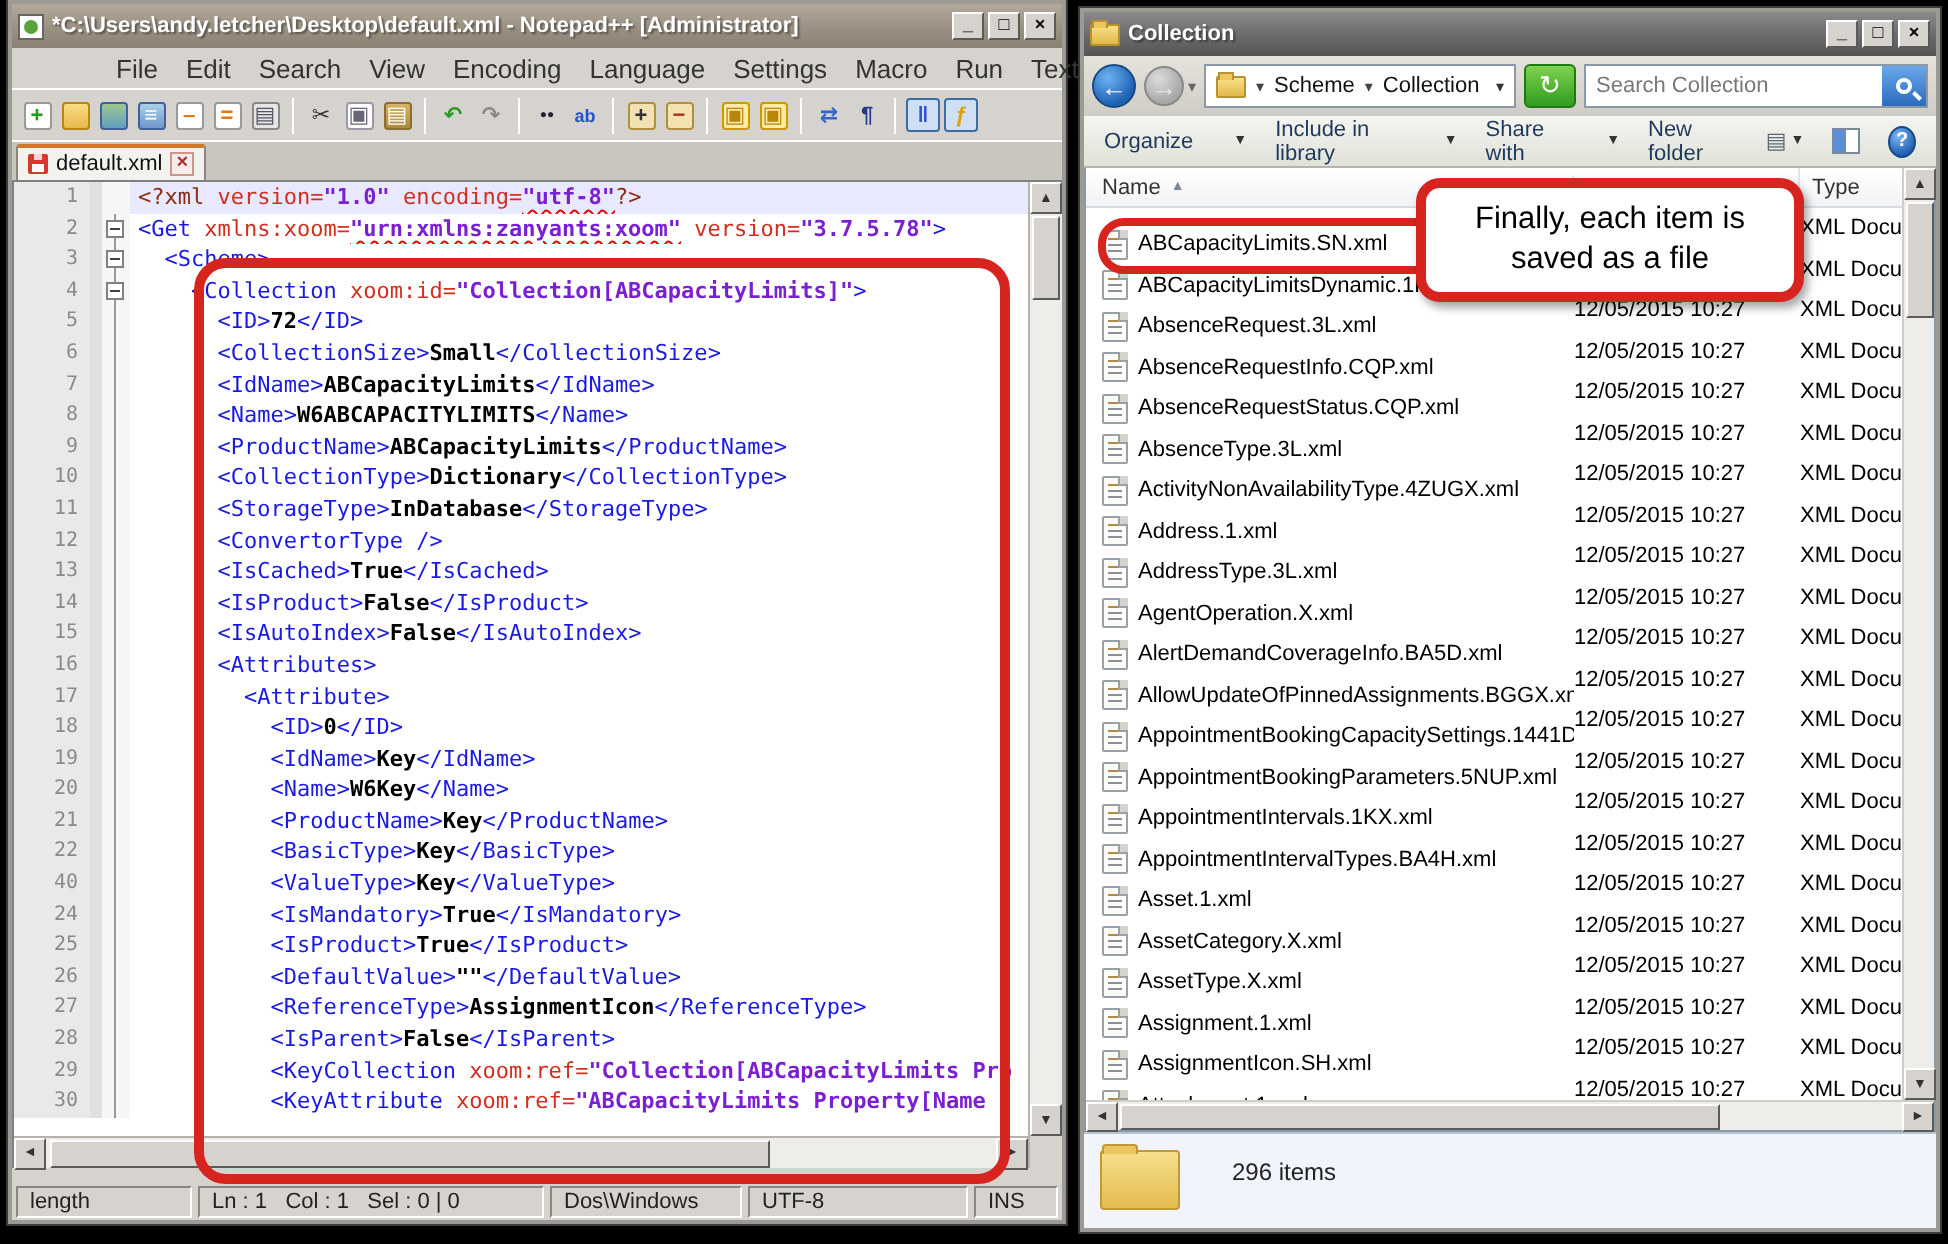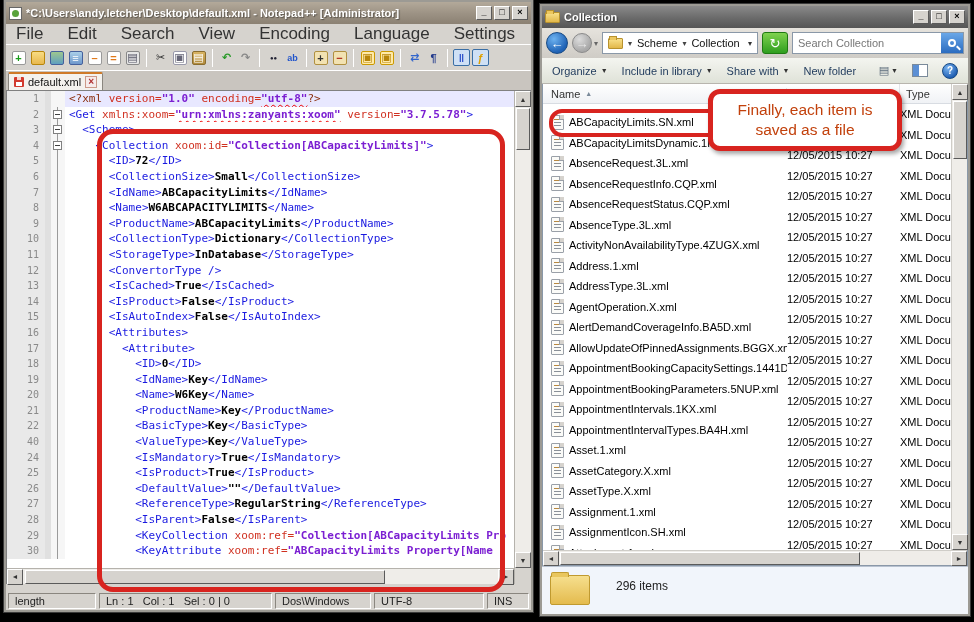--- a/index.html
+++ b/index.html
@@ -14,22 +14,22 @@
               color:#fff; font-size:11px; font-weight:bold; flex:0 0 auto;
               text-shadow:1px 1px 1px rgba(0,0,0,.4); white-space:nowrap; overflow:hidden; }
   .tb-npp { background:linear-gradient(180deg,#b3a99a 0%,#9b9183 55%,#8b8173 100%); }
   .tb-exp { background:linear-gradient(180deg,#8a8a8a 0%,#6a6a6a 55%,#555 100%); }
   .winbtns { margin-left:auto; display:flex; gap:2px; }
   .wbtn { width:16px; height:14px; background:#d6d3ce; border:1px solid;
           border-color:#fff #5a5a5a #5a5a5a #fff; font-size:9px; line-height:11px;
           text-align:center; color:#000; font-weight:bold; text-shadow:none; }
 
   
-  .menubar { height:20px; display:flex; align-items:center; font-size:17px; color:#333;
-             padding:0 4px; gap:12px; flex:0 0 auto; }
+  .menubar { height:20px; display:flex; align-items:center; font-size:13px; color:#333;
+             padding:0 4px; gap:2px; flex:0 0 auto;margin-left:42px; }
   .menu-item { padding:2px 6px; }
   .menu-x { margin-left:auto; color:#555; font-weight:bold; padding:0 6px; }
   .toolbar { height:26px; display:flex; align-items:center; padding:0 4px; gap:2px;
              border-top:1px solid #fff; flex:0 0 auto; }
   .tsep { width:1px; height:18px; background:#a9a49c; border-right:1px solid #fff; margin:0 3px; }
   .tico { width:17px; height:17px; display:flex; align-items:center; justify-content:center;
           font-size:11px; font-weight:bold; border-radius:2px; }
   .tico .bx { width:14px; height:14px; border-radius:2px; display:flex; align-items:center;
               justify-content:center; }
   .pressed { background:#cfe0f5; border:1px solid #3a6ea5; }
@@ -98,21 +98,21 @@
   .searchTxt { flex:1; padding:0 5px; font-size:11px; color:#777; white-space:nowrap; overflow:hidden; }
   .magBtn { width:22px; height:20px; background:linear-gradient(180deg,#6aa7e8,#2b6cc0);
             display:flex; align-items:center; justify-content:center; }
   .mag { width:8px; height:8px; border:2px solid #fff; border-radius:50%; position:relative; }
   .mag:after { content:""; position:absolute; left:6px; top:6px; width:5px; height:2px;
                background:#fff; transform:rotate(45deg); }
 
   .cmdBar { height:26px; display:flex; align-items:center; gap:14px; padding:0 10px;
             background:linear-gradient(180deg,#f4f5f0,#dfe2d8); border-bottom:1px solid #b8b5ae;
             font-size:11px; color:#1e395b; flex:0 0 auto; }
-  .cmd { display:flex; align-items:center; gap:4px; }
+  .cmd { display:flex; align-items:center; gap:20px; }
   .dd { font-size:7px; color:#333; }
   .viewsIc { color:#5a6a7a; font-size:11px; display:flex; align-items:center; gap:2px; }
   .paneIc { width:16px; height:13px; border:1px solid #7a8a9a; background:#fff; position:relative; }
   .paneIc:before { content:""; position:absolute; left:0; top:0; bottom:0; width:6px; background:#5b8fd4; }
   .helpIc { width:16px; height:16px; border-radius:50%; color:#fff; font-size:10px; font-weight:bold;
             background:radial-gradient(circle at 35% 30%,#7cb6f2,#1d5cb0 75%); border:1px solid #174a85;
             display:flex; align-items:center; justify-content:center; }
 
   .listArea { flex:1; background:#fff; position:relative; min-height:0; border:1px solid #8a98a8;
               border-top:none; margin:0; display:flex; flex-direction:column; }
@@ -149,21 +149,21 @@
   .itemsCount { font-size:12px; color:#222; margin-top:6px; }
   .folder-ic { width:15px; height:11px; background:linear-gradient(180deg,#f8e08a,#e2b84a);
                border:1px solid #b8922e; border-radius:1px; position:relative; flex:0 0 15px; }
   .folder-ic:before { content:""; position:absolute; left:0; top:-3px; width:6px; height:3px;
                       background:#ecc75e; border:1px solid #b8922e; border-bottom:none; }
 
   
   .ann { position:absolute; border:5px solid #d8241f; border-radius:16px; pointer-events:none; }
   .callout { position:absolute; background:#fff; border:5px solid #d8241f; border-radius:12px;
              display:flex; align-items:center; justify-content:center; text-align:center;
-             font-size:15.5px; color:#c2410c; padding:4px 10px; line-height:1.3;
+             font-size:15.5px; color:#000000; padding:4px 10px; line-height:1.3;
              box-shadow:2px 3px 4px rgba(0,0,0,.35); }
 </style>
 </head>
 <body>
 
 <div id="stage">
 
   <div class="win" style="left:4px; top:0; width:529px; height:612px;">
     <div class="titlebar tb-npp">
       <span style="width:13px;height:13px;background:#fff;border:1px solid #666;position:relative;flex:0 0 13px;">
@@ -300,21 +300,21 @@
             <div class="cline"><span class="lnum">17</span><span class="bmark"></span><span class="fold"><span class="vl"></span></span><span class="ctext"><span class="txt">        </span><span class="tag">&lt;Attribute</span><span class="tag">&gt;</span></span></div>
             <div class="cline"><span class="lnum">18</span><span class="bmark"></span><span class="fold"><span class="vl"></span></span><span class="ctext"><span class="txt">          </span><span class="tag">&lt;ID</span><span class="tag">&gt;</span><span class="txt">0</span><span class="tag">&lt;/ID</span><span class="tag">&gt;</span></span></div>
             <div class="cline"><span class="lnum">19</span><span class="bmark"></span><span class="fold"><span class="vl"></span></span><span class="ctext"><span class="txt">          </span><span class="tag">&lt;IdName</span><span class="tag">&gt;</span><span class="txt">Key</span><span class="tag">&lt;/IdName</span><span class="tag">&gt;</span></span></div>
             <div class="cline"><span class="lnum">20</span><span class="bmark"></span><span class="fold"><span class="vl"></span></span><span class="ctext"><span class="txt">          </span><span class="tag">&lt;Name</span><span class="tag">&gt;</span><span class="txt">W6Key</span><span class="tag">&lt;/Name</span><span class="tag">&gt;</span></span></div>
             <div class="cline"><span class="lnum">21</span><span class="bmark"></span><span class="fold"><span class="vl"></span></span><span class="ctext"><span class="txt">          </span><span class="tag">&lt;ProductName</span><span class="tag">&gt;</span><span class="txt">Key</span><span class="tag">&lt;/ProductName</span><span class="tag">&gt;</span></span></div>
             <div class="cline"><span class="lnum">22</span><span class="bmark"></span><span class="fold"><span class="vl"></span></span><span class="ctext"><span class="txt">          </span><span class="tag">&lt;BasicType</span><span class="tag">&gt;</span><span class="txt">Key</span><span class="tag">&lt;/BasicType</span><span class="tag">&gt;</span></span></div>
             <div class="cline"><span class="lnum">40</span><span class="bmark"></span><span class="fold"><span class="vl"></span></span><span class="ctext"><span class="txt">          </span><span class="tag">&lt;ValueType</span><span class="tag">&gt;</span><span class="txt">Key</span><span class="tag">&lt;/ValueType</span><span class="tag">&gt;</span></span></div>
             <div class="cline"><span class="lnum">24</span><span class="bmark"></span><span class="fold"><span class="vl"></span></span><span class="ctext"><span class="txt">          </span><span class="tag">&lt;IsMandatory</span><span class="tag">&gt;</span><span class="txt">True</span><span class="tag">&lt;/IsMandatory</span><span class="tag">&gt;</span></span></div>
             <div class="cline"><span class="lnum">25</span><span class="bmark"></span><span class="fold"><span class="vl"></span></span><span class="ctext"><span class="txt">          </span><span class="tag">&lt;IsProduct</span><span class="tag">&gt;</span><span class="txt">True</span><span class="tag">&lt;/IsProduct</span><span class="tag">&gt;</span></span></div>
             <div class="cline"><span class="lnum">26</span><span class="bmark"></span><span class="fold"><span class="vl"></span></span><span class="ctext"><span class="txt">          </span><span class="tag">&lt;DefaultValue</span><span class="tag">&gt;</span><span class="txt">""</span><span class="tag">&lt;/DefaultValue</span><span class="tag">&gt;</span></span></div>
-            <div class="cline"><span class="lnum">27</span><span class="bmark"></span><span class="fold"><span class="vl"></span></span><span class="ctext"><span class="txt">          </span><span class="tag">&lt;ReferenceType</span><span class="tag">&gt;</span><span class="txt">RegularString</span><span class="tag">&lt;/ReferenceType</span><span class="tag">&gt;</span></span></div>
+            <div class="cline"><span class="lnum">27</span><span class="bmark"></span><span class="fold"><span class="vl"></span></span><span class="ctext"><span class="txt">          </span><span class="tag">&lt;ReferenceType</span><span class="tag">&gt;</span><span class="txt">AssignmentIcon</span><span class="tag">&lt;/ReferenceType</span><span class="tag">&gt;</span></span></div>
             <div class="cline"><span class="lnum">28</span><span class="bmark"></span><span class="fold"><span class="vl"></span></span><span class="ctext"><span class="txt">          </span><span class="tag">&lt;IsParent</span><span class="tag">&gt;</span><span class="txt">False</span><span class="tag">&lt;/IsParent</span><span class="tag">&gt;</span></span></div>
             <div class="cline"><span class="lnum">29</span><span class="bmark"></span><span class="fold"><span class="vl"></span></span><span class="ctext"><span class="txt">          </span><span class="tag">&lt;KeyCollection</span><span class="attr"> xoom:ref</span><span class="attr">=</span><span class="val">"Collection[ABCapacityLimits Pro</span></span></div>
             <div class="cline"><span class="lnum">30</span><span class="bmark"></span><span class="fold"><span class="vl"></span></span><span class="ctext"><span class="txt">          </span><span class="tag">&lt;KeyAttribute</span><span class="attr"> xoom:ref</span><span class="attr">=</span><span class="val">"ABCapacityLimits Property[Name</span></span></div>
           </div>
         <div class="hsb">
           <span class="sbtn">◄</span>
           <span class="sthumb" style="height:14px;width:360px;margin-left:2px;"></span>
           <span class="sbtn" style="margin-left:auto;">►</span>
         </div>
       </div>

